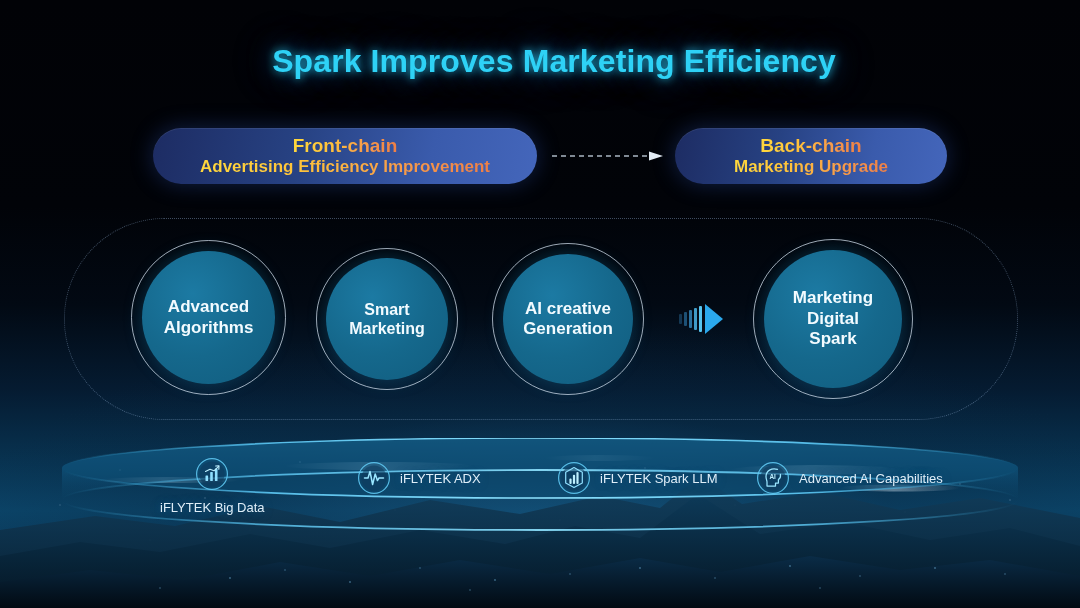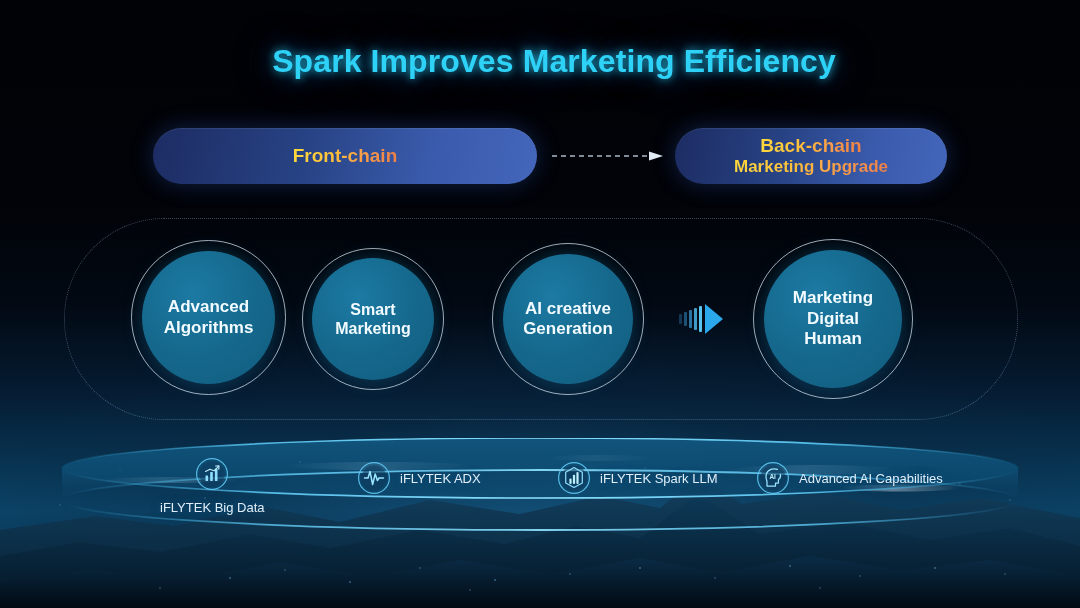--- a/index.html
+++ b/index.html
@@ -150,21 +150,21 @@
     text-align: center;
     color: #f2fbff;
     font-weight: 700;
     line-height: 1.2;
     box-shadow: 0 0 18px rgba(20,110,150,.40);
   }
 
   .c1 { left: 131px; top: 240px; width: 155px; height: 155px; padding: 10px; }
   .c1 .inner { width: 100%; height: 100%; font-size: 17px; }
 
-  .c2 { left: 302px; top: 248px; width: 142px; height: 142px; padding: 9px; }
+  .c2 { left: 316px; top: 248px; width: 142px; height: 142px; padding: 9px; }
   .c2 .inner { width: 100%; height: 100%; font-size: 16px; }
 
   .c3 { left: 492px; top: 243px; width: 152px; height: 152px; padding: 10px; }
   .c3 .inner { width: 100%; height: 100%; font-size: 17px; }
 
   .c4 { left: 753px; top: 239px; width: 160px; height: 160px; padding: 10px; }
   .c4 .inner { width: 100%; height: 100%; font-size: 17px; }
 
   
   .chevron-arrow {
@@ -291,20 +291,21 @@
       <circle cx="820" cy="170" r="0.8"></circle>
     </g>
   </svg>
 
   <div class="title">Spark Improves Marketing Efficiency</div>
 
   <div class="pill-row">
 
     <div class="pill pill-left">
       <div class="pill-l1">Front-chain</div>
+      <div class="pill-l2">Advertising Efficiency Improvement</div>
     </div>
 
     <div class="pill pill-right">
       <div class="pill-l1">Back-chain</div>
       <div class="pill-l2">Marketing Upgrade</div>
     </div>
   </div>
 
   <svg class="pill-arrow" width="112" height="12" viewBox="0 0 112 12">
     <line x1="0" y1="6" x2="98" y2="6" stroke="#c9d6e4" stroke-width="1.5" stroke-dasharray="5 4" opacity=".85"></line>
@@ -338,21 +339,21 @@
         <span>Generation</span>
       </span>
     </div>
   </div>
 
   <div class="circle c4">
     <div class="inner">
       <span>
         <span>Marketing</span><br>
         <span>Digital</span><br>
-        <span>Human</span>
+        <span>Spark</span>
       </span>
     </div>
   </div>
 
   <svg class="chevron-arrow" width="46" height="38" viewBox="0 0 46 38">
     <rect x="0" y="14" width="3" height="10" rx="1" fill="#2b6d9c" opacity=".45"></rect>
     <rect x="5" y="12" width="3" height="14" rx="1" fill="#2f7fb4" opacity=".60"></rect>
     <rect x="10" y="10" width="3" height="18" rx="1" fill="#3a96cd" opacity=".75"></rect>
     <rect x="15" y="8" width="3" height="22" rx="1" fill="#49afe0" opacity=".88"></rect>
     <rect x="20" y="6" width="3" height="26" rx="1" fill="#58c4ef"></rect>

